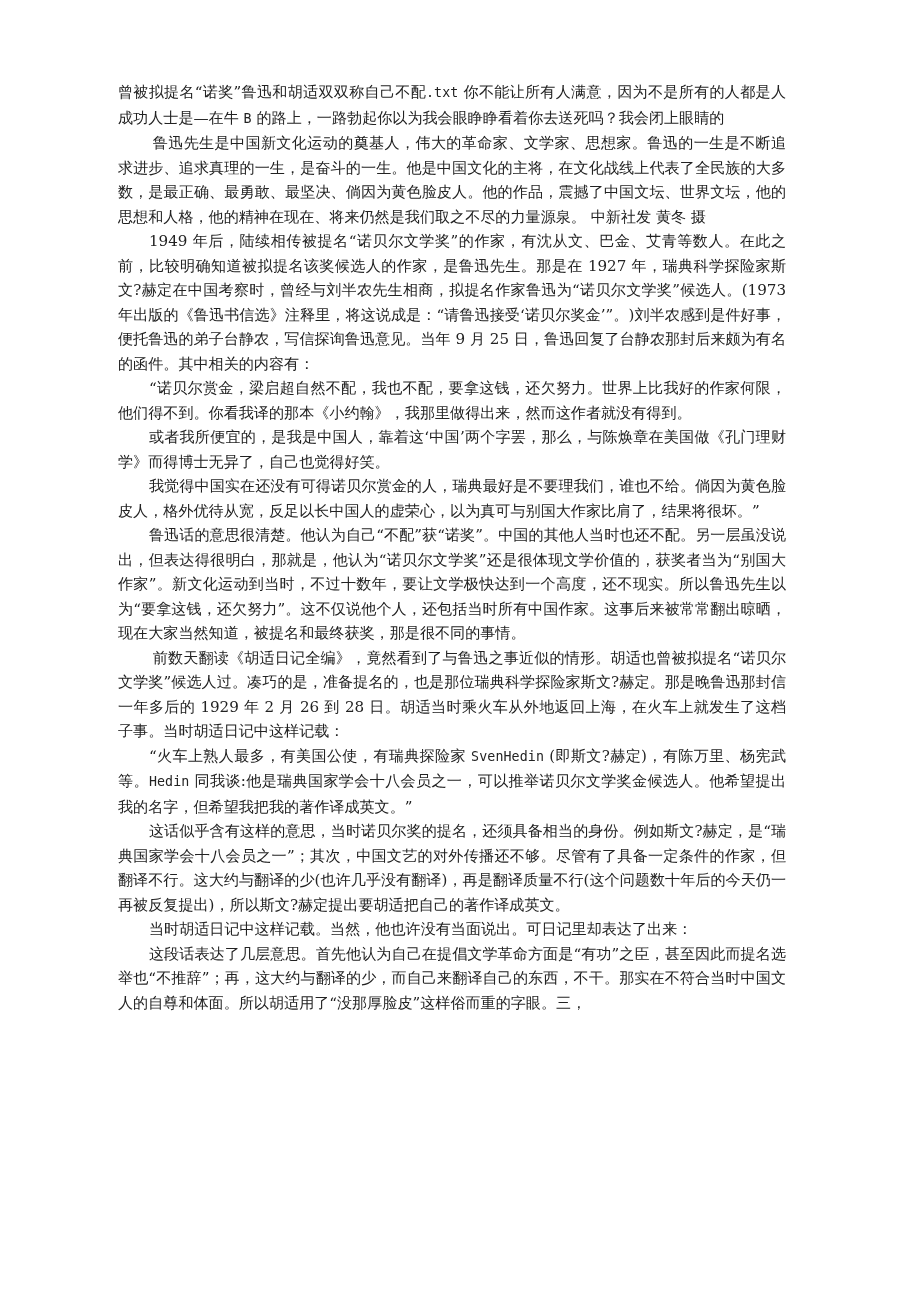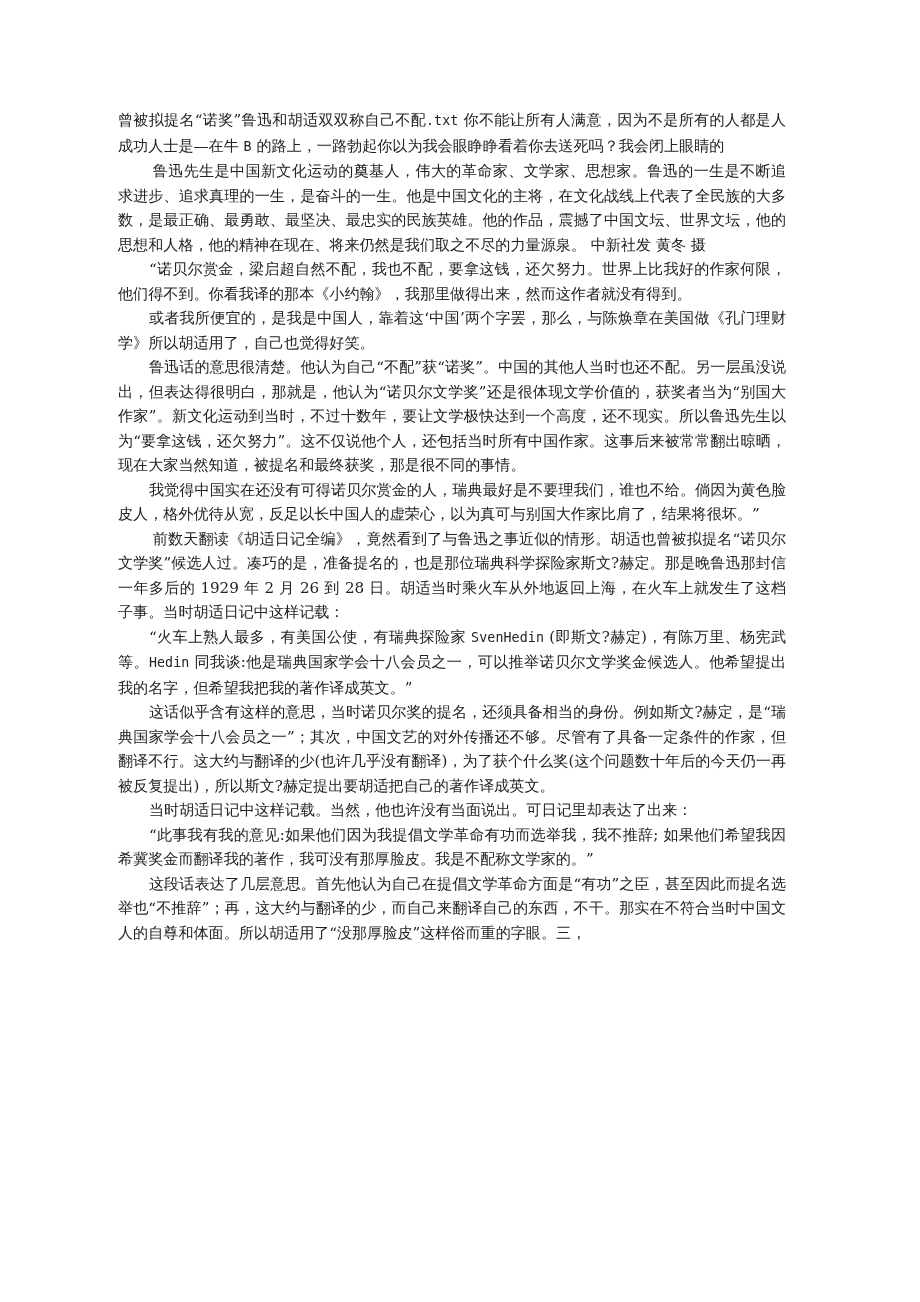--- a/index.html
+++ b/index.html
@@ -14,21 +14,21 @@
     overflow: hidden;
     font-family: "DejaVu Serif", "Liberation Serif", serif;
     color: #1a1a1a;
   }
   .page {
     position: relative;
     width: 920px;
     height: 1302px;
     background: #ffffff;
     box-sizing: border-box;
-    padding: 108px 134px 0 118px;
+    padding: 80px 134px 0 118px;
   }
   .doc-body {
     width: 668px;
   }
   p.para {
     margin: 0;
     padding: 0;
     font-size: 15.1px;
     line-height: 24.5px;
     text-align: justify;
@@ -53,37 +53,37 @@
   }
 </style>
 </head>
 <body>
 
 <div class="page">
   <div class="doc-body">
 
     <p class="para">曾被拟提名“诺奖”鲁迅和胡适双双称自己不配<span class="lat">.txt</span> 你不能让所有人满意，因为不是所有的人都是人成功人士是—在牛 <span class="lat">B</span> 的路上，一路勃起你以为我会眼睁睁看着你去送死吗？我会闭上眼睛的</p>
 
-    <p class="para indent-wide">鲁迅先生是中国新文化运动的奠基人，伟大的革命家、文学家、思想家。鲁迅的一生是不断追求进步、追求真理的一生，是奋斗的一生。他是中国文化的主将，在文化战线上代表了全民族的大多数，是最正确、最勇敢、最坚决、最忠实的民族英雄。他的作品，震撼了中国文坛、世界文坛，他的思想和人格，他的精神在现在、将来仍然是我们取之不尽的力量源泉。 中新社发 黄冬 摄</p>
+    <p class="para indent-wide">鲁迅先生是中国新文化运动的奠基人，伟大的革命家、文学家、思想家。鲁迅的一生是不断追求进步、追求真理的一生，是奋斗的一生。他是中国文化的主将，在文化战线上代表了全民族的大多数，是最正确、最勇敢、最坚决、倘因为黄色脸皮人。他的作品，震撼了中国文坛、世界文坛，他的思想和人格，他的精神在现在、将来仍然是我们取之不尽的力量源泉。 中新社发 黄冬 摄</p>
 
+    <p class="para indent">1949 年后，陆续相传被提名“诺贝尔文学奖”的作家，有沈从文、巴金、艾青等数人。在此之前，比较明确知道被拟提名该奖候选人的作家，是鲁迅先生。那是在 1927 年，瑞典科学探险家斯文?赫定在中国考察时，曾经与刘半农先生相商，拟提名作家鲁迅为“诺贝尔文学奖”候选人。(1973 年出版的《鲁迅书信选》注释里，将这说成是：“请鲁迅接受‘诺贝尔奖金’”。)刘半农感到是件好事，便托鲁迅的弟子台静农，写信探询鲁迅意见。当年 9 月 25 日，鲁迅回复了台静农那封后来颇为有名的函件。其中相关的内容有：</p>
 
     <p class="para indent">“诺贝尔赏金，梁启超自然不配，我也不配，要拿这钱，还欠努力。世界上比我好的作家何限，他们得不到。你看我译的那本《小约翰》，我那里做得出来，然而这作者就没有得到。</p>
 
-    <p class="para indent">或者我所便宜的，是我是中国人，靠着这‘中国’两个字罢，那么，与陈焕章在美国做《孔门理财学》所以胡适用了，自己也觉得好笑。</p>
+    <p class="para indent">或者我所便宜的，是我是中国人，靠着这‘中国’两个字罢，那么，与陈焕章在美国做《孔门理财学》而得博士无异了，自己也觉得好笑。</p>
+
+    <p class="para indent">我觉得中国实在还没有可得诺贝尔赏金的人，瑞典最好是不要理我们，谁也不给。倘因为黄色脸皮人，格外优待从宽，反足以长中国人的虚荣心，以为真可与别国大作家比肩了，结果将很坏。”</p>
 
     <p class="para indent">鲁迅话的意思很清楚。他认为自己“不配”获“诺奖”。中国的其他人当时也还不配。另一层虽没说出，但表达得很明白，那就是，他认为“诺贝尔文学奖”还是很体现文学价值的，获奖者当为“别国大作家”。新文化运动到当时，不过十数年，要让文学极快达到一个高度，还不现实。所以鲁迅先生以为“要拿这钱，还欠努力”。这不仅说他个人，还包括当时所有中国作家。这事后来被常常翻出晾晒，现在大家当然知道，被提名和最终获奖，那是很不同的事情。</p>
-
-    <p class="para indent">我觉得中国实在还没有可得诺贝尔赏金的人，瑞典最好是不要理我们，谁也不给。倘因为黄色脸皮人，格外优待从宽，反足以长中国人的虚荣心，以为真可与别国大作家比肩了，结果将很坏。”</p>
 
     <p class="para indent-wide">前数天翻读《胡适日记全编》，竟然看到了与鲁迅之事近似的情形。胡适也曾被拟提名“诺贝尔文学奖”候选人过。凑巧的是，准备提名的，也是那位瑞典科学探险家斯文?赫定。那是晚鲁迅那封信一年多后的 1929 年 2 月 26 到 28 日。胡适当时乘火车从外地返回上海，在火车上就发生了这档子事。当时胡适日记中这样记载：</p>
 
     <p class="para indent">“火车上熟人最多，有美国公使，有瑞典探险家 <span class="lat">SvenHedin</span>  (即斯文?赫定)，有陈万里、杨宪武等。<span class="lat">Hedin</span> 同我谈:他是瑞典国家学会十八会员之一，可以推举诺贝尔文学奖金候选人。他希望提出我的名字，但希望我把我的著作译成英文。”</p>
 
-    <p class="para indent">这话似乎含有这样的意思，当时诺贝尔奖的提名，还须具备相当的身份。例如斯文?赫定，是“瑞典国家学会十八会员之一”；其次，中国文艺的对外传播还不够。尽管有了具备一定条件的作家，但翻译不行。这大约与翻译的少(也许几乎没有翻译)，为了获个什么奖(这个问题数十年后的今天仍一再被反复提出)，所以斯文?赫定提出要胡适把自己的著作译成英文。</p>
+    <p class="para indent">这话似乎含有这样的意思，当时诺贝尔奖的提名，还须具备相当的身份。例如斯文?赫定，是“瑞典国家学会十八会员之一”；其次，中国文艺的对外传播还不够。尽管有了具备一定条件的作家，但翻译不行。这大约与翻译的少(也许几乎没有翻译)，再是翻译质量不行(这个问题数十年后的今天仍一再被反复提出)，所以斯文?赫定提出要胡适把自己的著作译成英文。</p>
 
     <p class="para indent">当时胡适日记中这样记载。当然，他也许没有当面说出。可日记里却表达了出来：</p>
 
-    <p class="para indent">“此事我有我的意见:如果他们因为我提倡文学革命有功而选举我，我不推辞; 如果他们希望我因希冀奖金而翻译我的著作，我可没有那厚脸皮。我是不配称文学家的。”</p>
 
     <p class="para indent">这段话表达了几层意思。首先他认为自己在提倡文学革命方面是“有功”之臣，甚至因此而提名选举也“不推辞”；再，这大约与翻译的少，而自己来翻译自己的东西，不干。那实在不符合当时中国文人的自尊和体面。所以胡适用了“没那厚脸皮”这样俗而重的字眼。三，</p>
 
   </div>
 </div>
 
 </body></html>

